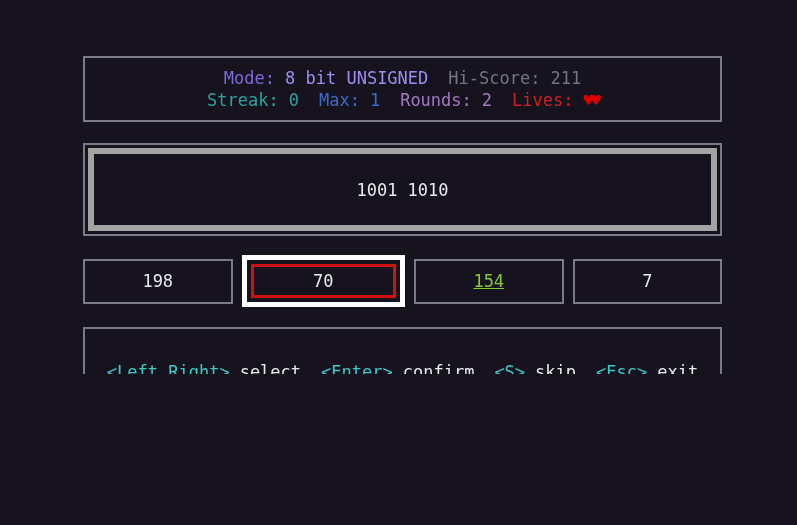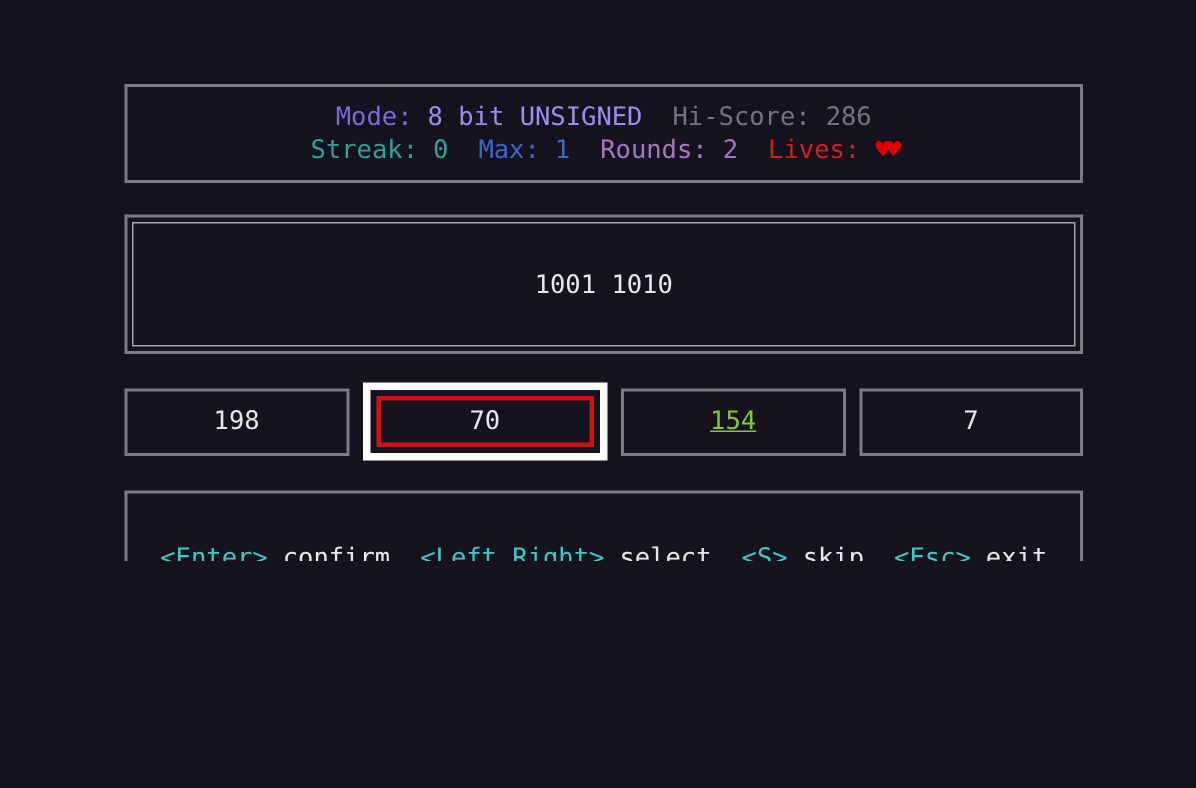--- a/index.html
+++ b/index.html
@@ -22,21 +22,21 @@
   .c-gray  { color:#74747e; }
   .c-green { color:#64b233; }
   .c-teal  { color:#2ba39b; }
   .c-blue  { color:#3c68c9; }
   .c-mauve { color:#a478bf; }
   .c-redlb { color:#cf2020; }
   .hearts  { color:#e00000; letter-spacing:-3px; }
 
   
   .binary-outer { margin-top:21px; height:93px; padding:3px; }
-  .binary-inner { border:1px solid #a3a3a3; height:100%; display:flex; align-items:center; justify-content:center; }
+  .binary-inner { border:6px solid #a3a3a3; height:100%; display:flex; align-items:center; justify-content:center; }
   .binary-text { color:#e8e8ea; }
 
   
   .answers { margin-top:19px; display:flex; column-gap:9px; align-items:center; height:52px; }
   .answer { flex:1; height:45px; display:flex; }
   .answer-inner { flex:1; display:flex; align-items:center; justify-content:center; }
   .answer.normal, .answer.correct { border:2px solid #7b7b85; }
   .answer.selected { height:52px; border:5px solid #ffffff; padding:4px; }
   .answer.selected .answer-inner { border:3px solid #ce1212; }
   .answer .answer-text { color:#e8e8ea; }
@@ -69,21 +69,21 @@
   <div class="content">
 
     <div class="tbox header-box">
       <div class="hline">
         <span class="stat">
           <span class="c-mode-label">Mode:</span>
           <span class="c-mode-value">8 bit UNSIGNED</span>
         </span>
         <span class="stat">
           <span class="c-gray">Hi-Score:</span>
-          <span class="c-gray">286</span>
+          <span class="c-gray">211</span>
         </span>
       </div>
       <div class="hline">
         <span class="stat">
           <span class="c-teal">Streak:</span>
           <span class="c-teal">0</span>
         </span>
         <span class="stat">
           <span class="c-blue">Max:</span>
           <span class="c-blue">1</span>
@@ -124,26 +124,26 @@
       <div class="answer normal">
         <div class="answer-inner">
           <span class="answer-text">7</span>
         </div>
       </div>
     </div>
 
 
     <div class="tbox help-box">
       <span class="help-seg">
+        <span class="key">&lt;Left Right&gt;</span>
+        <span class="action">select</span>
+      </span>
+      <span class="help-seg">
         <span class="key">&lt;Enter&gt;</span>
         <span class="action">confirm</span>
-      </span>
-      <span class="help-seg">
-        <span class="key">&lt;Left Right&gt;</span>
-        <span class="action">select</span>
       </span>
       <span class="help-seg">
         <span class="key">&lt;S&gt;</span>
         <span class="action">skip</span>
       </span>
       <span class="help-seg">
         <span class="key">&lt;Esc&gt;</span>
         <span class="action">exit</span>
       </span>
     </div>

